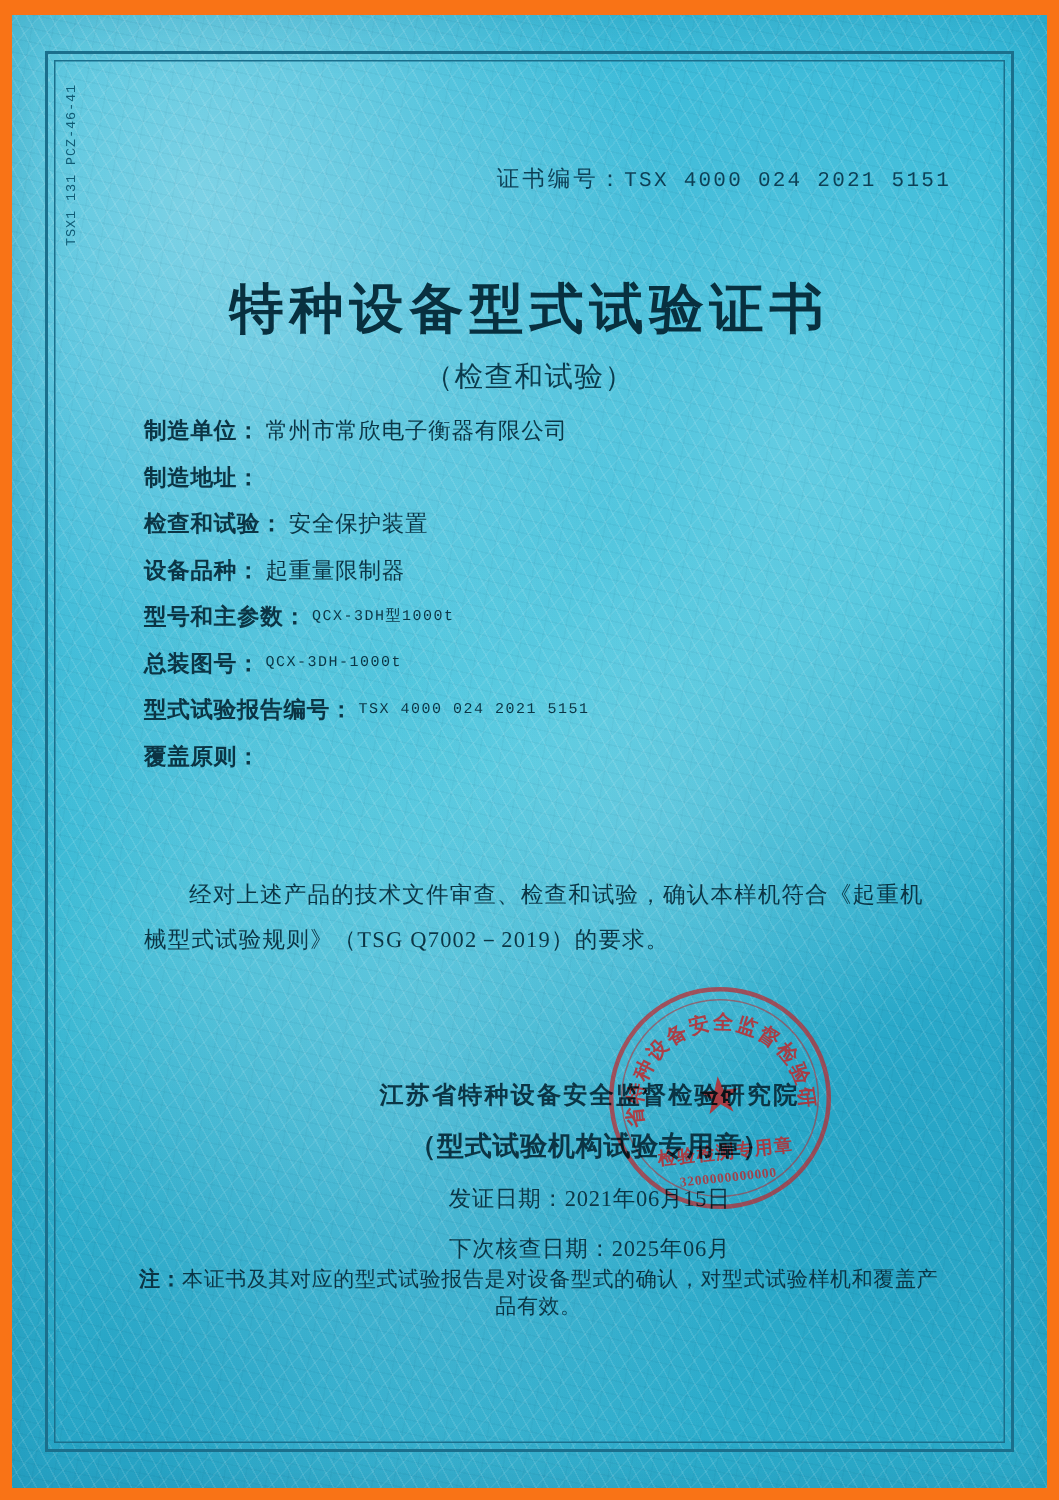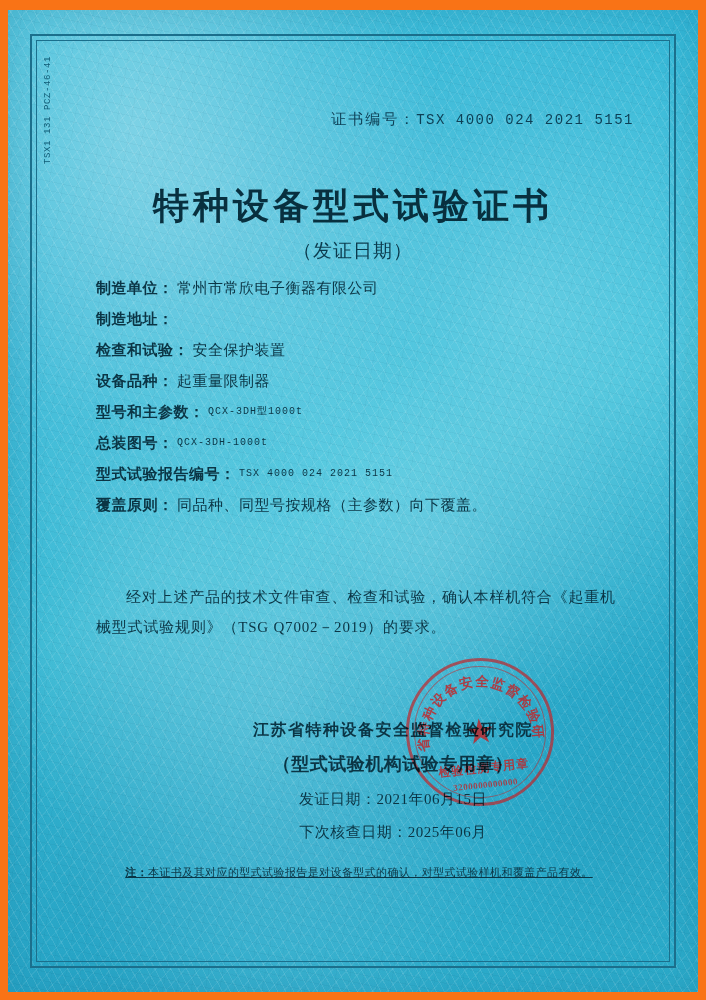--- a/index.html
+++ b/index.html
@@ -283,25 +283,24 @@
     font-weight: bold;
     color: rgba(200,28,30,0.8);
     letter-spacing: 0.5px;
   }
 
   .footnote {
     position: absolute;
     bottom: 112px;
     left: 80px;
     right: 68px;
-    font-size: 11px;
+    font-size: 14px;
     color: #0b3545;
     letter-spacing: 0.4px;
     text-align: center;
-    text-decoration: underline;
   }
   .footnote .fn-label { font-weight: bold; }
 </style>
 </head>
 <body>
 
 <div class="page">
   <div class="cert">
 
     <div class="frame-outer"></div>
@@ -309,21 +308,21 @@
 
     <div class="content">
 
       <div class="side-code">TSX1 131 PCZ-46-41</div>
 
       <div class="cert-no">
         <span class="label">证书编号：</span><span class="value">TSX 4000 024 2021 5151</span>
       </div>
 
       <div class="main-title">特种设备型式试验证书</div>
-      <div class="sub-title">（发证日期）</div>
+      <div class="sub-title">（检查和试验）</div>
 
       <div class="fields">
 
         <div class="field-row">
           <span class="field-label">制造单位</span>
           <span class="field-colon">：</span>
           <span class="field-value">常州市常欣电子衡器有限公司</span>
         </div>
 
         <div class="field-row">
@@ -357,21 +356,20 @@
 
         <div class="field-row">
           <span class="field-label">型式试验报告编号</span>
           <span class="field-colon">：</span>
           <span class="field-value mono">TSX 4000 024 2021 5151</span>
         </div>
 
         <div class="field-row">
           <span class="field-label">覆盖原则</span>
           <span class="field-colon">：</span>
-          <span class="field-value">同品种、同型号按规格（主参数）向下覆盖。</span>
         </div>
 
       </div>
 
       <div class="paragraph">经对上述产品的技术文件审查、检查和试验，确认本样机符合《起重机械型式试验规则》（TSG Q7002－2019）的要求。</div>
 
       <div class="seal">
         <div class="seal-inner-ring"></div>
         <svg class="seal-arc" viewBox="0 0 142 142">
           <defs>

